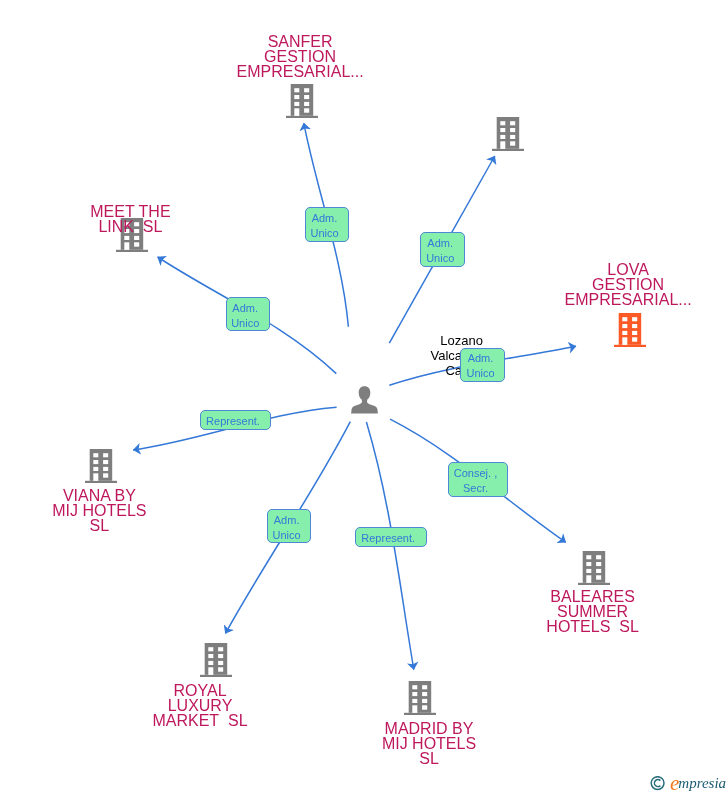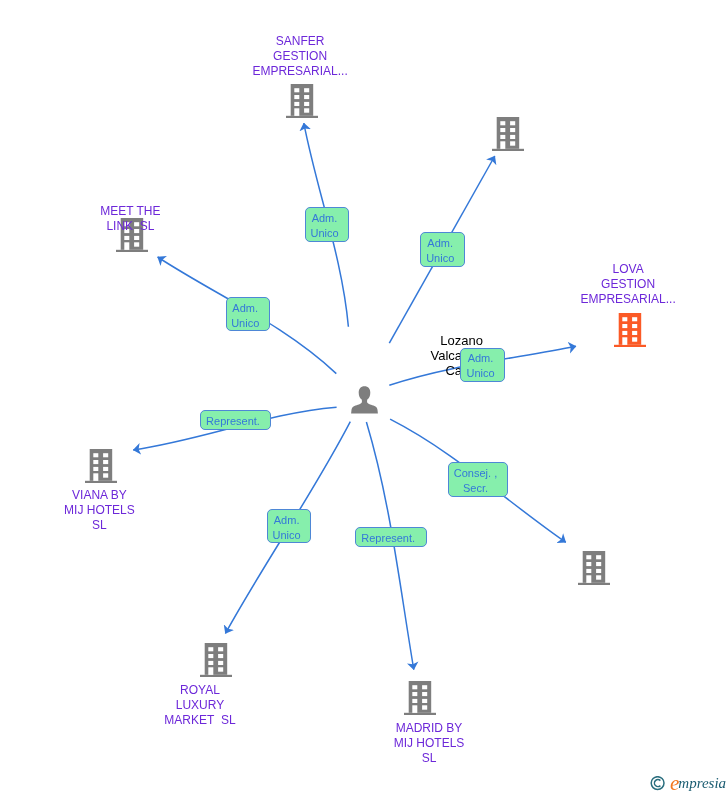--- a/index.html
+++ b/index.html
@@ -1,20 +1,20 @@
 <!DOCTYPE html>
 <html><head>
 <meta charset="utf-8">
 <style>
   html,body{margin:0;padding:0;background:#ffffff;}
   body{width:728px;height:795px;overflow:hidden;font-family:"Liberation Sans",sans-serif;}
   #stage{position:relative;width:728px;height:795px;background:#fff;overflow:hidden;}
   svg#edges{position:absolute;left:0;top:0;width:728px;height:795px;}
   .node{position:absolute;line-height:0;}
-  .node-label{position:absolute;width:240px;text-align:center;color:#6d28d9;font-size:12px;line-height:15px;white-space:pre-line;}
+  .node-label{position:absolute;width:240px;text-align:center;color:#be185d;font-size:16px;line-height:15px;white-space:pre-line;}
   .center-label{position:absolute;width:240px;text-align:right;color:#000000;font-size:13px;line-height:15px;white-space:pre-line;}
   .edge-label{position:absolute;box-sizing:border-box;border:1.5px solid #4e87d6;border-radius:5px;
     background:#86efac;color:#3478d8;font-size:11px;line-height:15px;text-align:center;
     display:flex;align-items:center;justify-content:center;white-space:pre-line;}
   .edge-label > span{position:relative;top:1.6px;left:-2.4px;display:block;}
 </style>
 </head>
 <body>
 
 <div id="stage">
@@ -167,20 +167,23 @@
       <rect x="8.3" y="4.2" width="5.0" height="4.1"></rect>
       <rect x="18.1" y="4.2" width="5.1" height="4.1"></rect>
       <rect x="8.3" y="11.0" width="5.0" height="4.1"></rect>
       <rect x="18.1" y="11.0" width="5.1" height="4.1"></rect>
       <rect x="8.3" y="17.9" width="5.0" height="4.1"></rect>
       <rect x="18.1" y="17.9" width="5.1" height="4.1"></rect>
       <rect x="8.3" y="24.3" width="5.0" height="7.6"></rect>
       <rect x="18.1" y="24.3" width="5.1" height="4.4"></rect>
     </g>
   </svg></div>
+    <div class="node-label" style="left: 472.6px; top: 589.3px;">BALEARES
+SUMMER
+HOTELS&nbsp; SL</div>
     <div class="node" style="left: 350.8px; top: 385.7px;"><svg width="27" height="28" viewBox="0 0 27 28">
     <path fill="#7e7e7e" d="M13.5 0.3 C 9.7 0.3 7.7 3.0 7.7 6.7 C 7.7 10.0 9.0 12.4 10.7 13.4
       C 11.1 15.0 11.0 16.3 10.4 17.0 C 9.1 18.6 4.9 19.0 2.5 20.4 C 1.0 21.3 0.6 22.6 0.45 24.2
       L 0.1 27.5 L 26.9 27.5 L 26.55 24.2 C 26.4 22.6 26.0 21.3 24.5 20.4
       C 22.1 19.0 17.9 18.6 16.6 17.0 C 16.0 16.3 15.9 15.0 16.3 13.4
       C 18.0 12.4 19.3 10.0 19.3 6.7 C 19.3 3.0 17.3 0.3 13.5 0.3 Z"></path>
   </svg></div>
     <div class="center-label" style="left: 243px; top: 332.8px;">Lozano
 Valcarcel
 Carlos</div>

